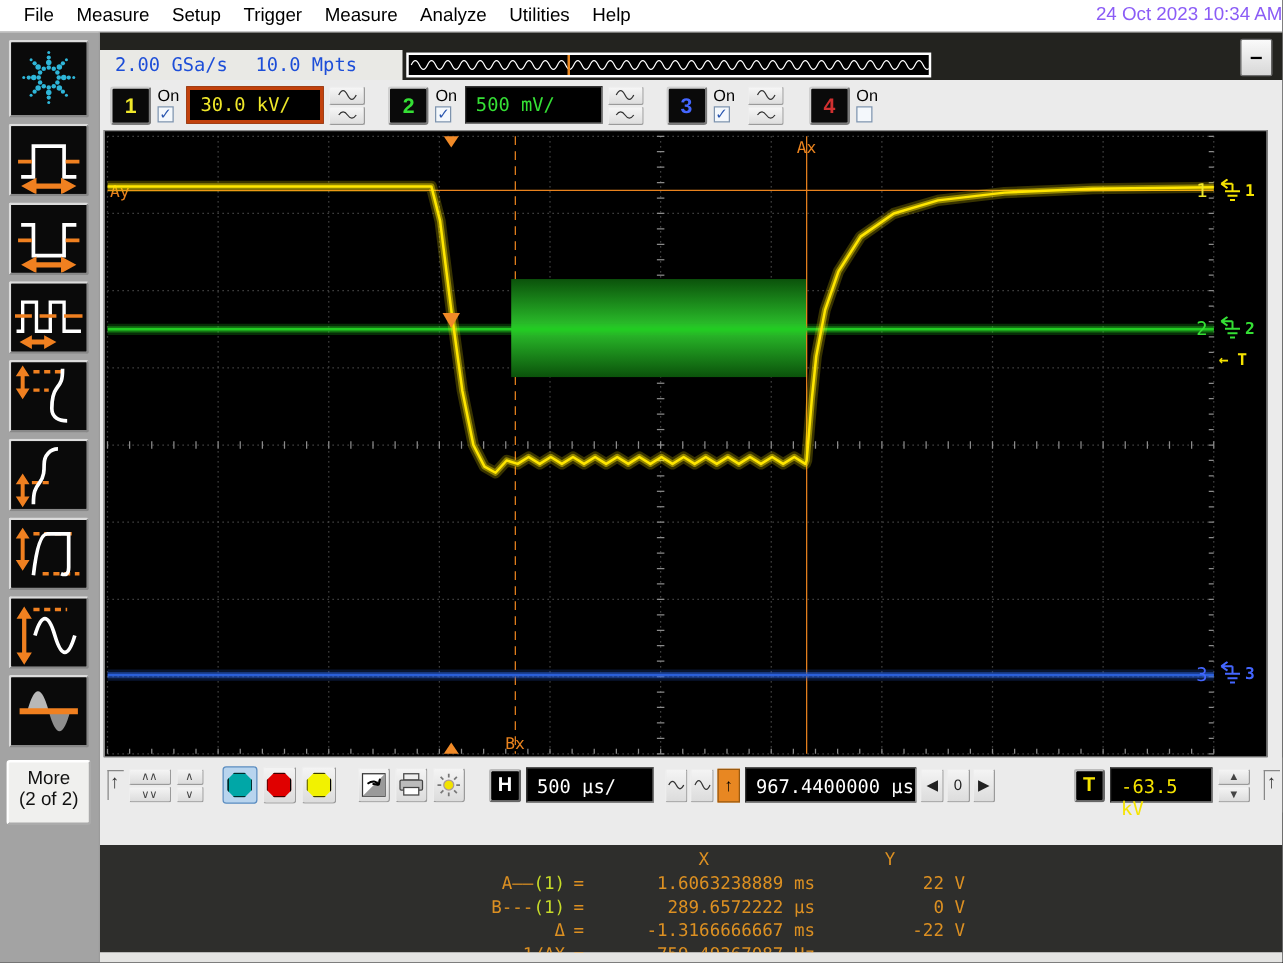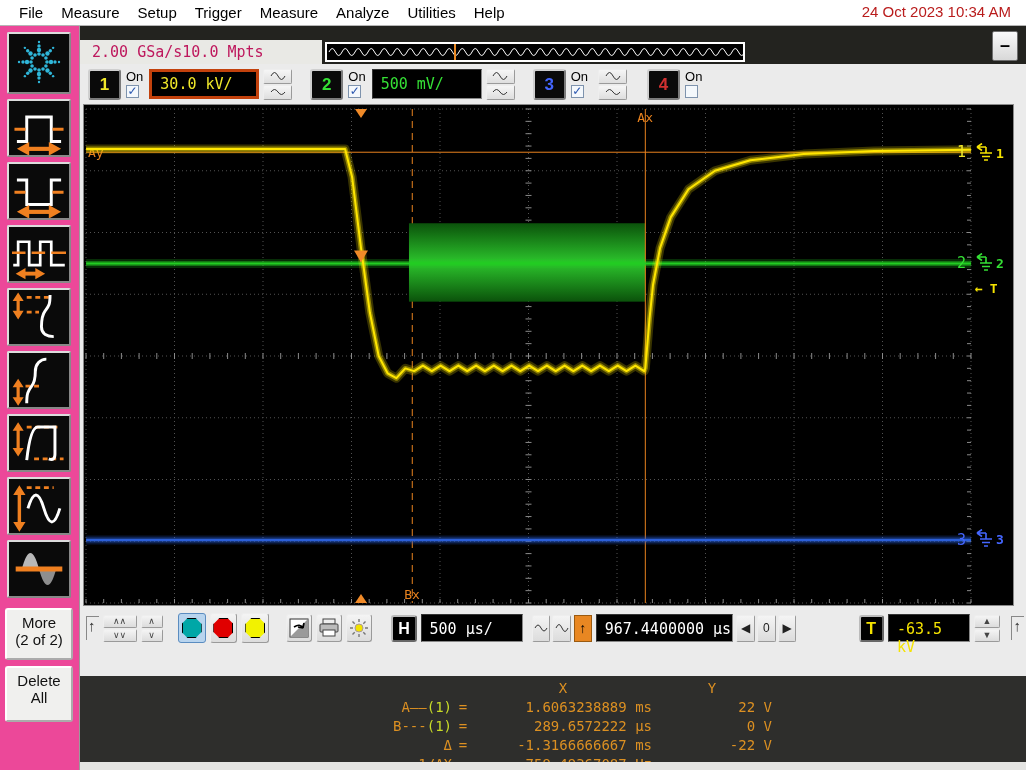--- a/index.html
+++ b/index.html
@@ -5,34 +5,34 @@
   * { margin:0; padding:0; box-sizing:border-box; }
   html,body { background:#777; }
   #root {
     position:relative; width:1026px; height:770px; background:#ebebeb;
     font-family:"Liberation Sans", sans-serif; outline:1px solid #444; overflow:hidden;
   }
   
   .menubar { position:absolute; left:0; top:0; width:1026px; height:26px; background:#ffffff;
     border-bottom:1px solid #b5b5b5; display:flex; align-items:center; padding-left:10px; }
   .menu-item { font-size:15px; color:#000; padding:2px 9px; cursor:default; }
-  .menu-date { position:absolute; right:15px; top:3px; font-size:15px; color:#b91c1c; }
-  
-  .sidebar { position:absolute; left:0; top:26px; width:80px; height:744px; background:#ec4899;
+  .menu-date { position:absolute; right:0; top:3px; font-size:15px; color:#8b5cf6; }
+  
+  .sidebar { position:absolute; left:0; top:26px; width:80px; height:744px; background:#a3a3a3;
     border-right:1px solid #9b9b9b; }
   .side-btn { position:absolute; left:7px; width:64px; background:#0a0a0a;
     border:2px outset #dcdcdc; border-radius:2px; }
   .side-btn svg { display:block; }
   .side-txt-btn { position:absolute; left:5px; width:68px; background:#f0f0ee;
     border:2px outset #ffffff; border-radius:3px; text-align:center; font-size:15px; color:#111; padding-top:4px; }
   
   .topband { position:absolute; left:80px; top:26px; width:946px; height:38px; background:#23231f; }
   .acq-box { position:absolute; left:0px; top:14px; width:242px; height:24px; background:#e9e9e5;
-    display:flex; align-items:center; padding-left:12px; 
-    font-family:"DejaVu Sans Mono", monospace; font-size:15px; color:#be185d; }
+    display:flex; align-items:center; padding-left:12px; gap:22px;
+    font-family:"DejaVu Sans Mono", monospace; font-size:15px; color:#1d4ed8; }
   .preview { position:absolute; left:245px; top:16px; width:420px; height:20px; background:#000;
     border:2px solid #ffffff; }
   .minbtn { position:absolute; left:912px; top:5px; width:26px; height:30px;
     background:linear-gradient(#fafafa,#d8d8d8); border:1px solid #6d6d6d; border-radius:2px;
     font-size:18px; font-weight:bold; color:#000; text-align:center; line-height:26px; }
   
   .chanbar { position:absolute; left:80px; top:64px; width:946px; height:40px; background:#ebebeb;
     display:flex; align-items:center; padding-left:8px; }
   .ch-num { width:33px; height:31px; background:#0a0a0a; border:2px outset #cfcfcf; border-radius:3px;
     font-size:17px; font-weight:bold; text-align:center; line-height:27px; }
@@ -209,24 +209,20 @@
     <div class="side-btn" style="top:514px;height:58px;">
       <svg width="60" height="54" viewBox="0 0 48 44">
         <path d="M10,22 q7,-26 14,0 z" fill="#b8b8b8"></path>
         <path d="M24,22 q7,26 14,0 z" fill="#8e8e8e"></path>
         <path d="M5,22 H43" stroke="#f08020" stroke-width="4"></path>
       </svg>
     </div>
     <div class="side-txt-btn" style="top:582px;height:52px;">
       <div>More</div>
       <div>(2 of 2)</div>
-    </div>
-    <div class="side-txt-btn" style="top:640px;height:56px;">
-      <div>Delete</div>
-      <div>All</div>
     </div>
   </div>
 
   <div class="topband">
     <div class="acq-box">
       <span>2.00 GSa/s</span>
       <span>10.0 Mpts</span>
     </div>
     <div class="preview">
       <svg id="preview-svg" width="416" height="16" viewBox="0 0 416 16">

